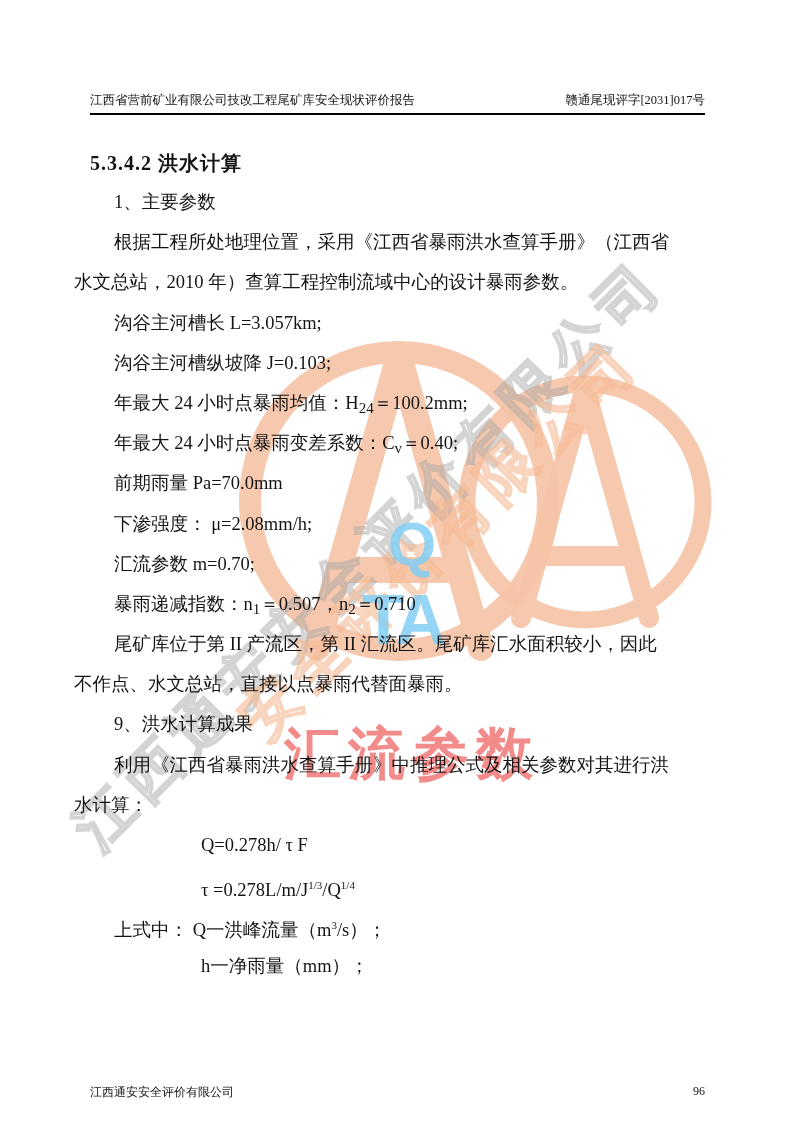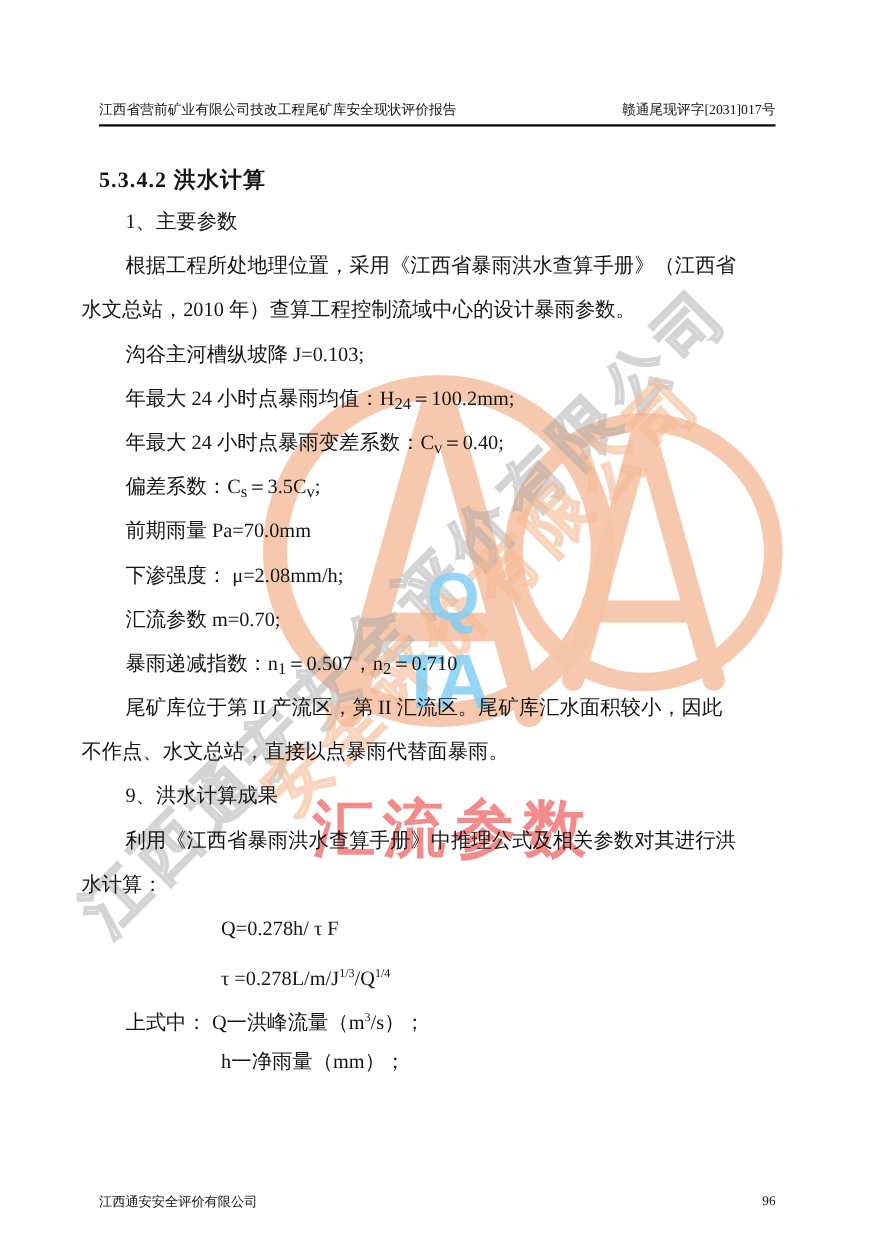--- a/index.html
+++ b/index.html
@@ -78,24 +78,24 @@
       <span>赣通尾现评字[2031]017号</span>
     </div>
     <div class="header-rule"></div>
 
     <div class="doc-title">5.3.4.2 洪水计算</div>
 
     <div class="body-lines" id="body-lines">
         <div class="line indent"><span>1、主要参数</span></div>
         <div class="line indent"><span>根据工程所处地理位置，采用《江西省暴雨洪水查算手册》（江西省</span></div>
         <div class="line"><span>水文总站，2010 年）查算工程控制流域中心的设计暴雨参数。</span></div>
+        <div class="line indent"><span>沟谷主河槽长 L=3.057km;</span></div>
         <div class="line indent"><span>沟谷主河槽纵坡降 J=0.103;</span></div>
         <div class="line indent"><span>年最大 24 小时点暴雨均值：H</span><span class="sub">24</span><span>＝100.2mm;</span></div>
         <div class="line indent"><span>年最大 24 小时点暴雨变差系数：C</span><span class="sub">v</span><span>＝0.40;</span></div>
-        <div class="line indent"><span>偏差系数：C</span><span class="sub">s</span><span>＝3.5C</span><span class="sub">v</span><span>;</span></div>
         <div class="line indent"><span>前期雨量 Pa=70.0mm</span></div>
         <div class="line indent"><span>下渗强度： μ=2.08mm/h;</span></div>
         <div class="line indent"><span>汇流参数 m=0.70;</span></div>
         <div class="line indent"><span>暴雨递减指数：n</span><span class="sub">1</span><span>＝0.507，n</span><span class="sub">2</span><span>＝0.710</span></div>
         <div class="line indent"><span>尾矿库位于第 II 产流区，第 II 汇流区。尾矿库汇水面积较小，因此</span></div>
         <div class="line"><span>不作点、水文总站，直接以点暴雨代替面暴雨。</span></div>
         <div class="line indent"><span>9、洪水计算成果</span></div>
         <div class="line indent"><span>利用《江西省暴雨洪水查算手册》中推理公式及相关参数对其进行洪</span></div>
         <div class="line"><span>水计算：</span></div>
         <div class="line formula"><span>Q=0.278h/ τ F</span></div>

